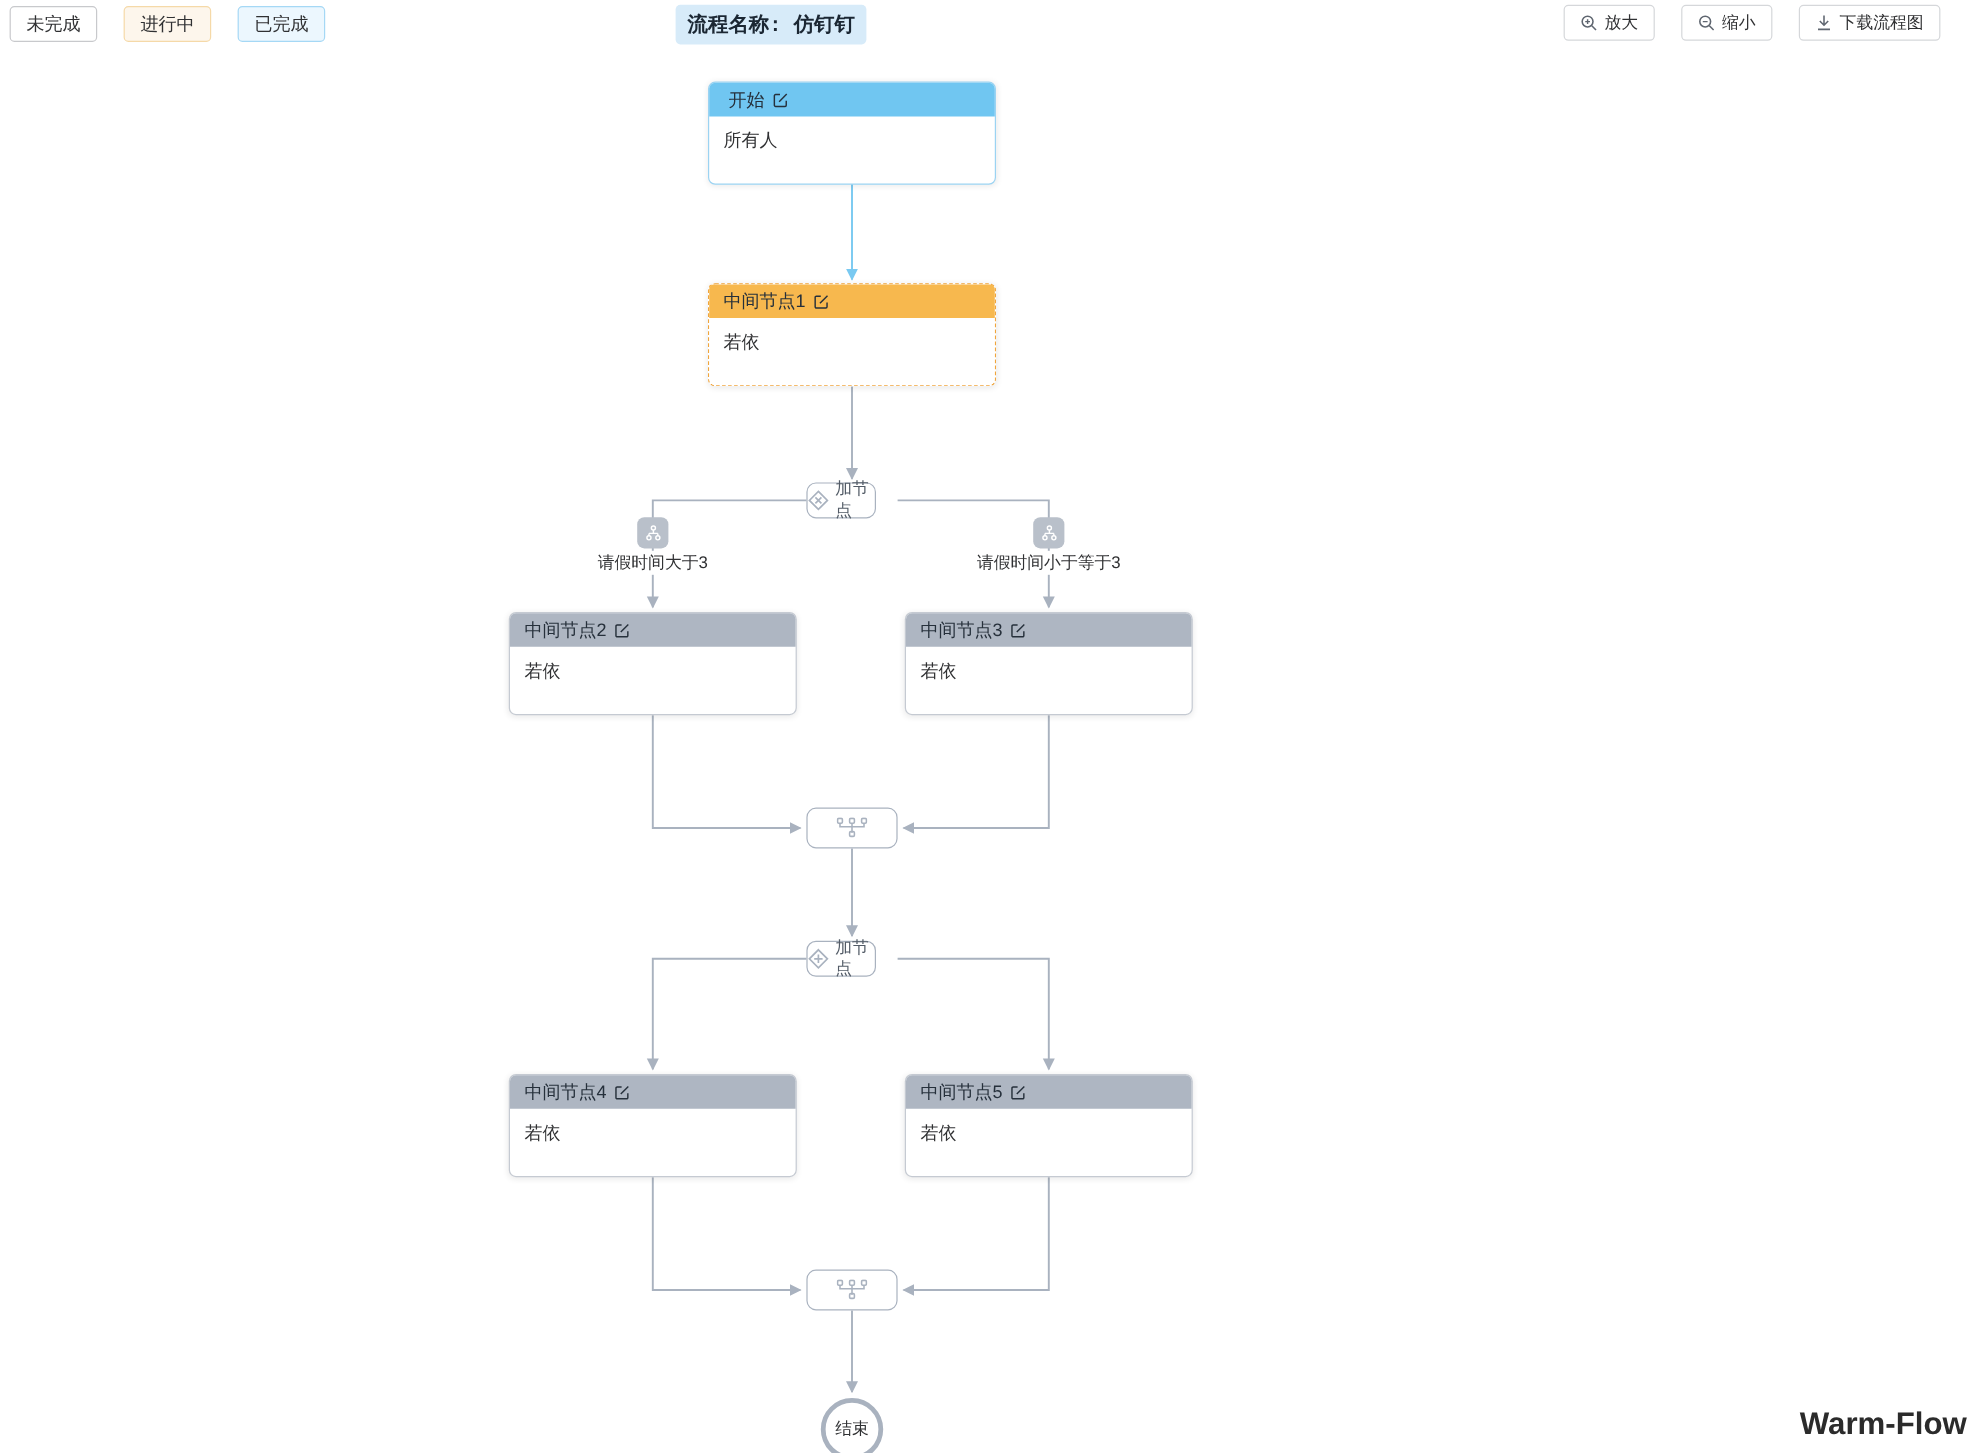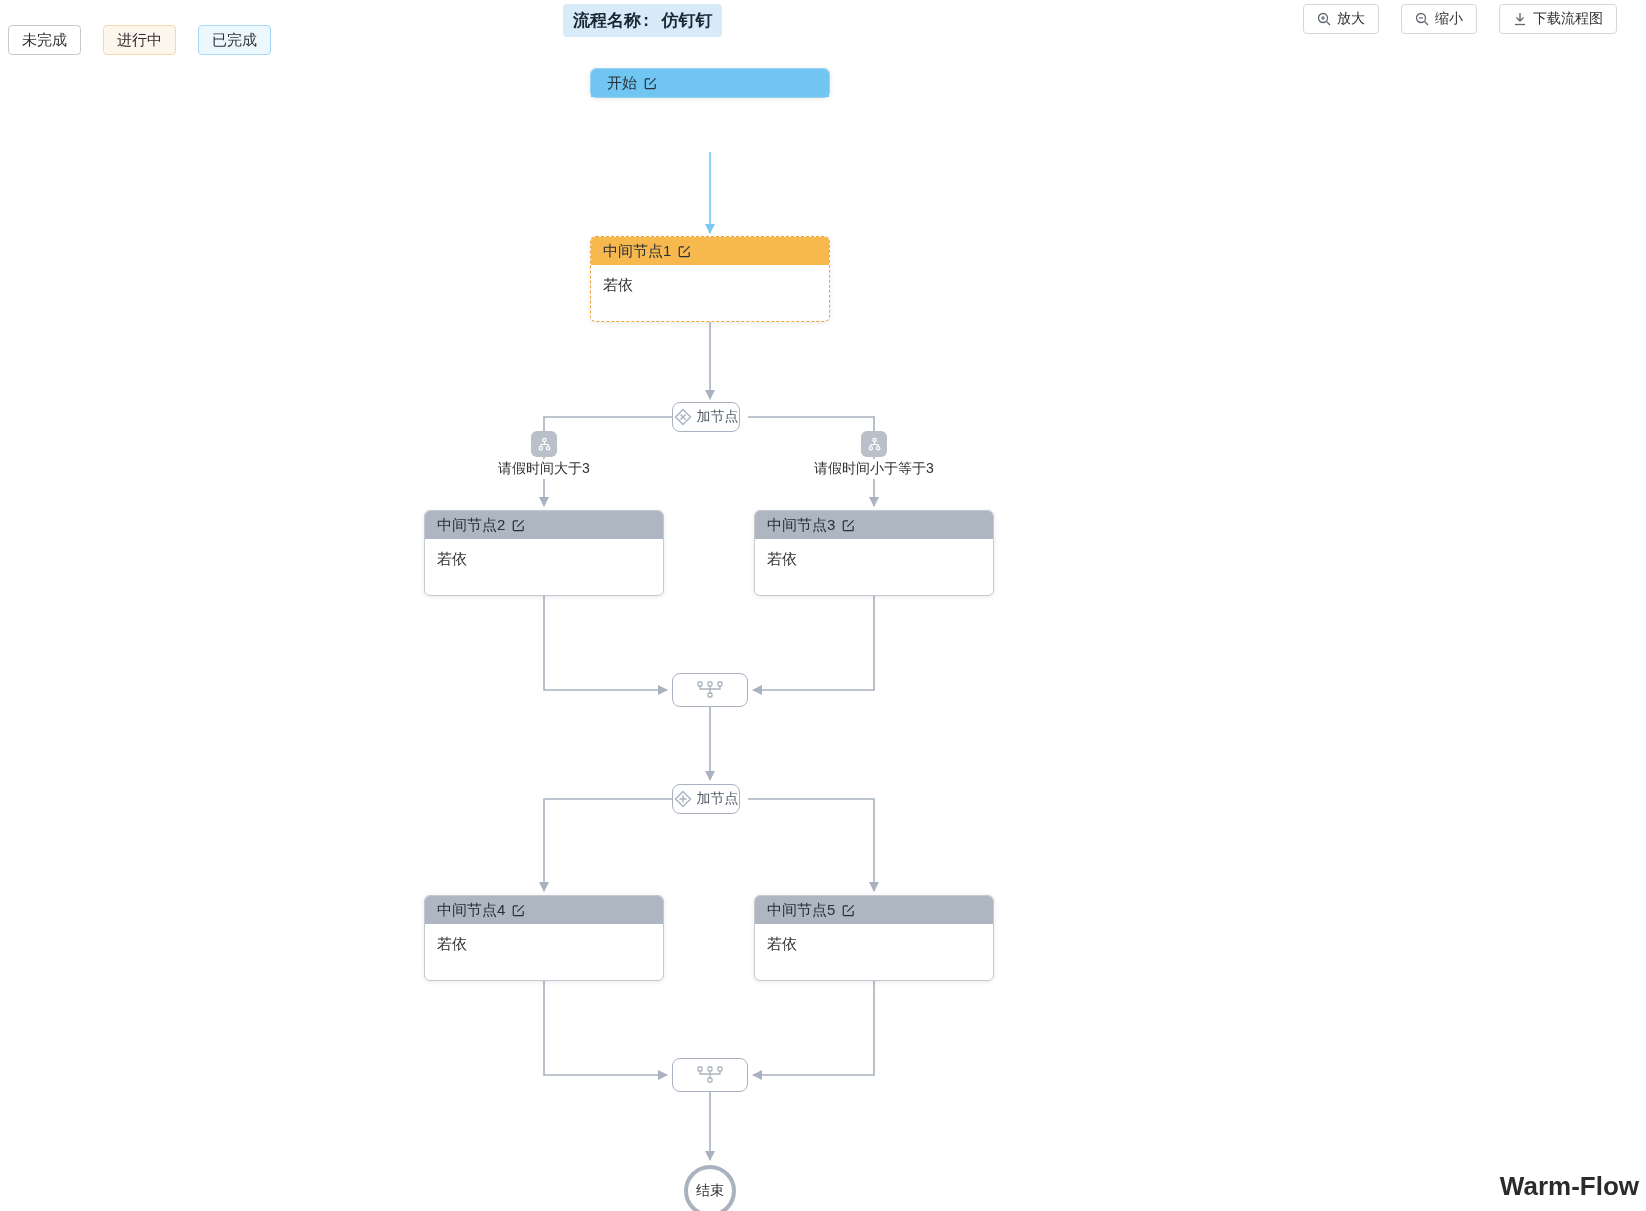--- a/index.html
+++ b/index.html
@@ -6,21 +6,21 @@
   html,body { width:1646px; height:1211px; }
   body {
     position:relative; overflow:hidden; background:#fff;
     font-family:"Liberation Sans","DejaVu Sans",sans-serif;
     color:#303133;
   }
   
   .legend { position:absolute; top:5px; left:8px; display:flex; gap:22px; z-index:5; }
   .chip {
     display:inline-flex; align-items:center; height:30px; padding:0 13px;
-    border-radius:4px; font-size:15px; color:#303133; border:1px solid #c8c9cc; background:#fff;margin-top:20px;
+    border-radius:4px; font-size:15px; color:#303133; border:1px solid #c8c9cc; background:#fff;
   }
   .chip.progress { background:#fdf6ec; border-color:#f5d9a8; }
   .chip.done     { background:#ecf7fe; border-color:#a5d8f5; }
   .flow-title {
     position:absolute; top:4px; left:563px; z-index:5;
     padding:5px 10px; background:#d7ebf9; border-radius:4px;
     font-size:17px; font-weight:bold; color:#1b2733;font-family:Liberation Mono, monospace;
   }
   .actions { position:absolute; top:4px; right:29px; display:flex; gap:22px; z-index:5;padding-left:28px; }
   .tool-btn {
@@ -40,21 +40,21 @@
   }
   .flow-node .bd { padding:11px 12px 20px; font-size:15px; color:#303133; min-height:56px; }
   .node-start { border:1px solid #9bd3f2; }
   .node-start .hd { background:#70c6f1;padding-left:16px; }
   .node-active { border:1px dashed #f0a53c; }
   .node-active .hd { background:#f7b84e; border-radius:4px 4px 0 0; }
   .node-gray { border:1px solid #c5cad2; }
   .node-gray .hd { background:#aeb6c2; }
   .edit-ic { display:inline-flex; cursor:pointer; }
   .gateway {
-    position:absolute; width:68px; height:30px; z-index:1; background:#fff;
+    position:absolute; width:58px; height:30px; z-index:1; background:#fff;
     border:1.5px solid #a9b2bf; border-radius:8px; cursor:pointer;
     display:flex; align-items:center; justify-content:center; gap:5px;
     font-size:14px; color:#525b66;
   }
   .merge {
     position:absolute; width:76px; height:34px; z-index:1; background:#fff;
     border:1.5px solid #a9b2bf; border-radius:8px;
     display:flex; align-items:center; justify-content:center;
   }
   .branch-icon {
@@ -146,20 +146,21 @@
 <div class="flow-node node-start" style="left:590px;top:68px">
   <div class="hd">
     <span>开始</span>
     <span class="edit-ic">
       <svg width="13" height="13" viewBox="0 0 13 13">
           <path d="M11.2 7v3.7a1 1 0 0 1-1 1H2.3a1 1 0 0 1-1-1V2.8a1 1 0 0 1 1-1H6" fill="none" stroke="#26303b" stroke-width="1.2"></path>
           <path d="M5.3 7.7L11.6 1.4" stroke="#26303b" stroke-width="1.2"></path>
         </svg>
     </span>
   </div>
+  <div class="bd">所有人</div>
 </div>
 
 <div class="flow-node node-active" style="left:590px;top:236px">
   <div class="hd">
     <span>中间节点1</span>
     <span class="edit-ic">
       <svg width="13" height="13" viewBox="0 0 13 13">
           <path d="M11.2 7v3.7a1 1 0 0 1-1 1H2.3a1 1 0 0 1-1-1V2.8a1 1 0 0 1 1-1H6" fill="none" stroke="#26303b" stroke-width="1.2"></path>
           <path d="M5.3 7.7L11.6 1.4" stroke="#26303b" stroke-width="1.2"></path>
         </svg>

